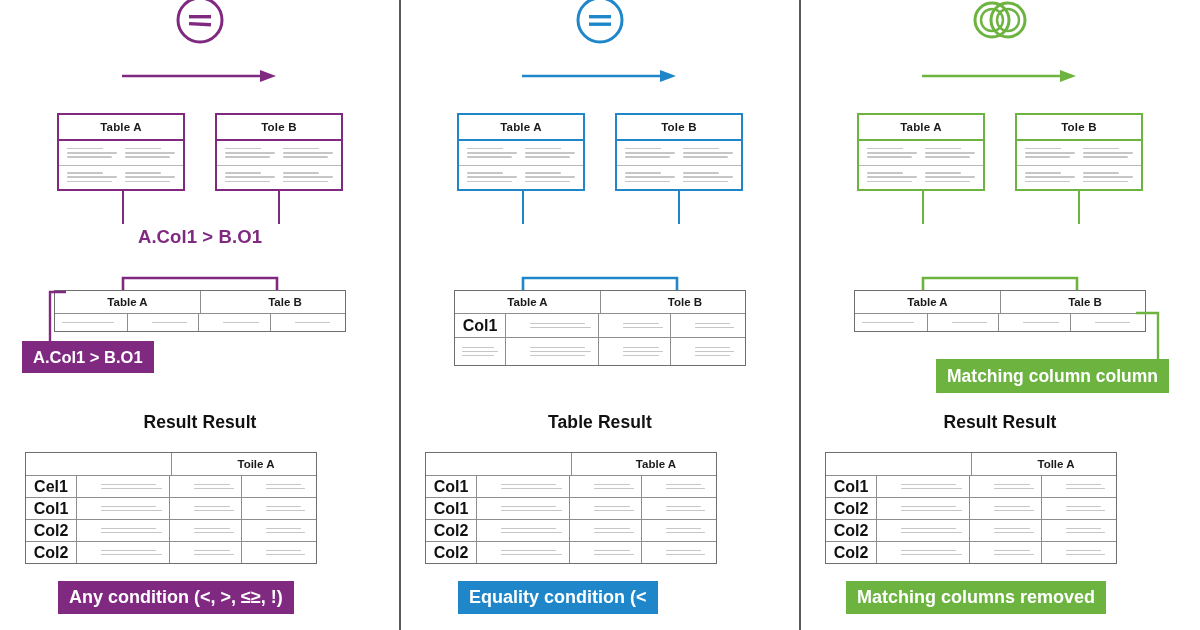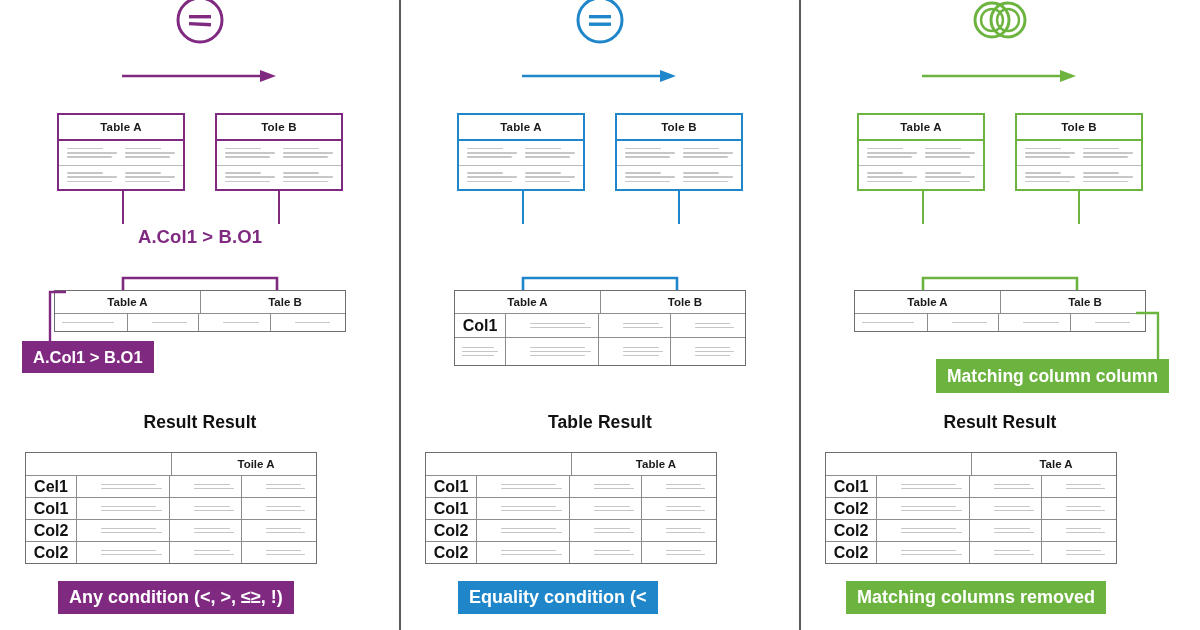--- a/index.html
+++ b/index.html
@@ -651,21 +651,21 @@
     <div class="badge" style="left:136px;top:359px;height:34px;background:#6cb33f;font-size:17.5px;">
       <span>Matching column column</span>
     </div>
 
     <div class="sect-title">Result Result</div>
 
     <div class="res-wrap">
       <div class="gtable" style="width:292px">
         <div class="r" style="height:22px">
           <div class="c hc" style="width:145px"></div>
-          <div class="c hc" style="width:145px">Tale A</div>
+          <div class="c hc" style="width:145px">Tolle A</div>
         </div>
         <div class="r" style="height:21px">
           <div class="c lbl" style="width:50px">Col1</div>
           <div class="c" style="width:93px">
               <span class="ln m"></span>
               <span class="ln l"></span>
             </div>
           <div class="c" style="width:72px">
               <span class="ln m"></span>
               <span class="ln l"></span>

